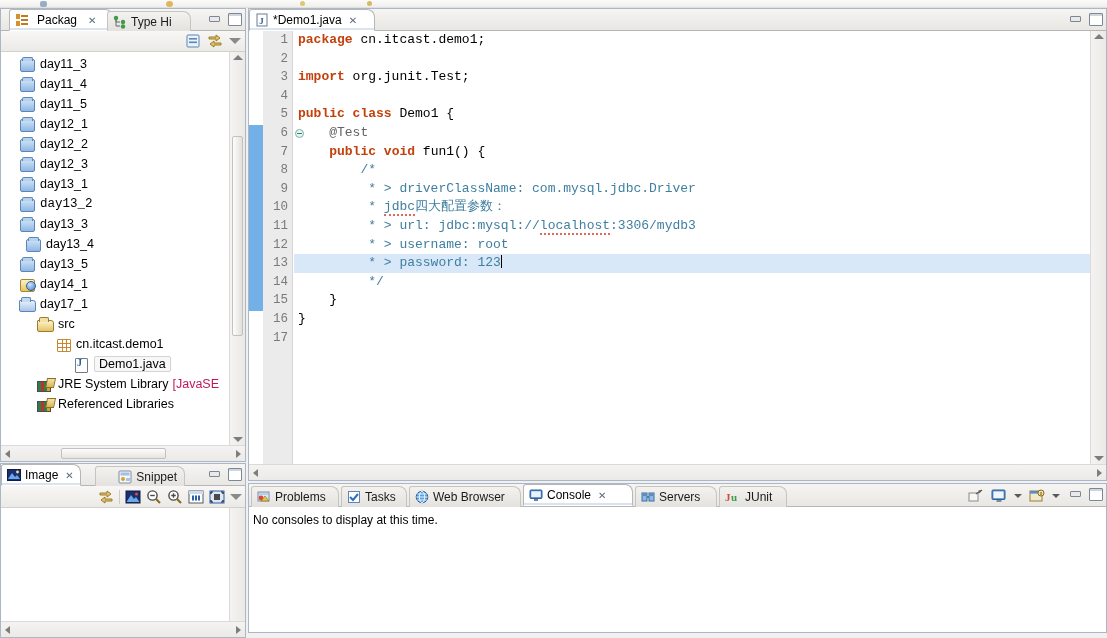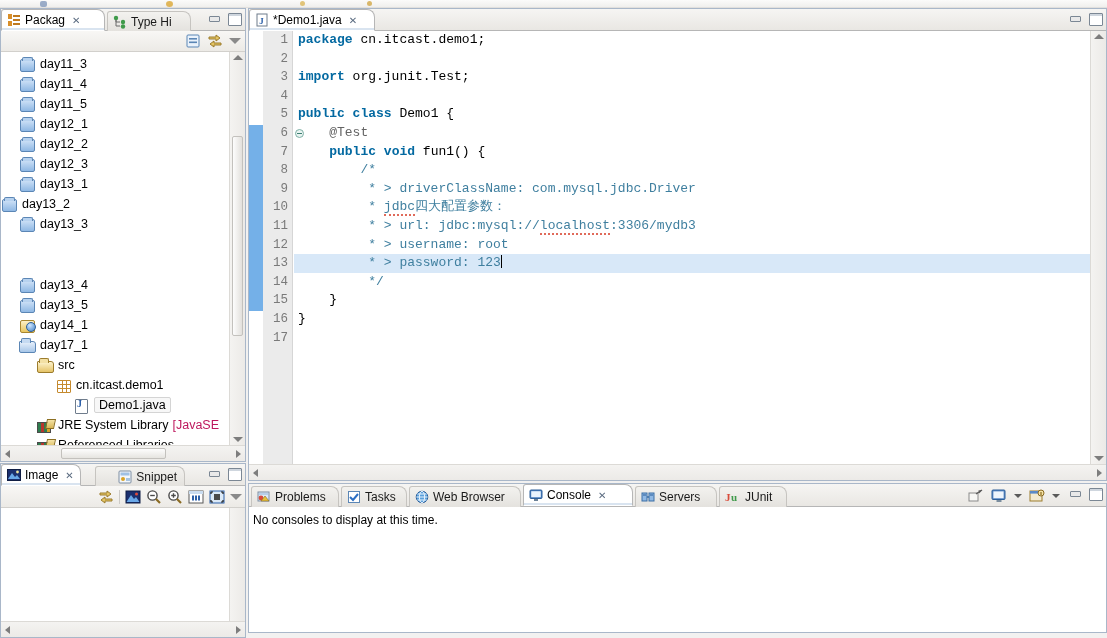--- a/index.html
+++ b/index.html
@@ -127,21 +127,21 @@
   .gutter-anno{ position:absolute; left:0; top:0; width:14px; bottom:16px; background:#fff;}
   .anno-blue{ position:absolute; left:0; width:14px; background:#74b0e8;}
   .linenums{ position:absolute; left:14px; top:0; width:30px; bottom:16px;
              background:#ebebeb; border-right:1px solid #d6d6d6;}
   .ln{ height:18.6px; line-height:18.6px; text-align:right; padding-right:4px;
        font-family:"Liberation Mono",monospace; font-size:12.5px; color:#7a7a7a;}
   .codearea{ position:absolute; left:45px; top:0; right:16px; bottom:16px; overflow:hidden;}
   .cl{ height:18.6px; line-height:18.6px; white-space:pre;
        font-family:"Liberation Mono",monospace; font-size:13px; color:#000; padding-left:4px;}
   .cl.hl{ background:#d8e8f8; }
-  .kw{ color:#0369a1; font-weight:bold; }
+  .kw{ color:#c2410c; font-weight:bold; }
   .ann{ color:#646464; }
   .cm{ color:#3f7f9f; }
   .sq{ border-bottom:2px dotted #e06a5a; }
   .fold{ position:absolute; left:46px; width:9px; height:9px; border:1px solid #7fb0a6;
          border-radius:50%; background:#e8f4f1; }
   .fold::after{ content:""; position:absolute; left:1px; top:3px; width:5px; height:1px; background:#3c7c70;}
   .caret{ display:inline-block; width:1px; height:13px; background:#000; vertical-align:-2px; margin-left:0px;}
 
   
   #cons{ left:248px; top:483px; width:859px; height:150px; }
@@ -160,21 +160,21 @@
 
   <div class="toolbar-strip">
     <div class="tb-dot" style="left:40px;background:#7b93b8;"></div>
     <div class="tb-dot" style="left:166px;background:#d9a227;border-radius:50%;"></div>
     <div class="tb-dot" style="left:300px;background:#d9b34f;border-radius:50%;width:5px;height:5px;"></div>
     <div class="tb-dot" style="left:367px;background:#cfa23b;border-radius:50%;width:5px;height:5px;"></div>
   </div>
 
   <div class="panel" id="pkg">
     <div class="tabbar">
-      <div class="tab active" style="left:0;width:104px;">
+      <div class="tab active" style="left:8px;width:104px;gap:8px;">
         <span class="ic" style="width:14px;height:14px;position:relative;">
           <svg width="14" height="14" viewBox="0 0 14 14">
               <rect x="1" y="1" width="4" height="5" fill="#d98f2a"></rect>
               <rect x="1" y="8" width="4" height="5" fill="#d98f2a"></rect>
               <rect x="6" y="2" width="7" height="2" fill="#c07a1f"></rect>
               <rect x="6" y="6" width="7" height="2" fill="#c07a1f"></rect>
               <rect x="6" y="10" width="7" height="2" fill="#c07a1f"></rect>
             </svg>
         </span>
         <span>Packag</span>
@@ -240,29 +240,29 @@
             <span class="lbl">day12_2</span>
           </div>
           <div class="row" style="padding-left: 18px;">
             <span class="icn proj"></span>
             <span class="lbl">day12_3</span>
           </div>
           <div class="row" style="padding-left: 18px;">
             <span class="icn proj"></span>
             <span class="lbl">day13_1</span>
           </div>
-          <div class="row" style="">
+          <div class="row" style="padding-left: 18px; font-family: Liberation Mono, monospace;">
             <span class="icn proj"></span>
             <span class="lbl">day13_2</span>
           </div>
           <div class="row" style="padding-left: 18px;">
             <span class="icn proj"></span>
             <span class="lbl">day13_3</span>
           </div>
-          <div class="row" style="padding-left: 18px; margin-top: 41px;">
+          <div class="row" style="padding-left: 24px;">
             <span class="icn proj"></span>
             <span class="lbl">day13_4</span>
           </div>
           <div class="row" style="padding-left: 18px;">
             <span class="icn proj"></span>
             <span class="lbl">day13_5</span>
           </div>
           <div class="row" style="padding-left: 18px;">
             <span class="icn projweb"></span>
             <span class="lbl">day14_1</span>

